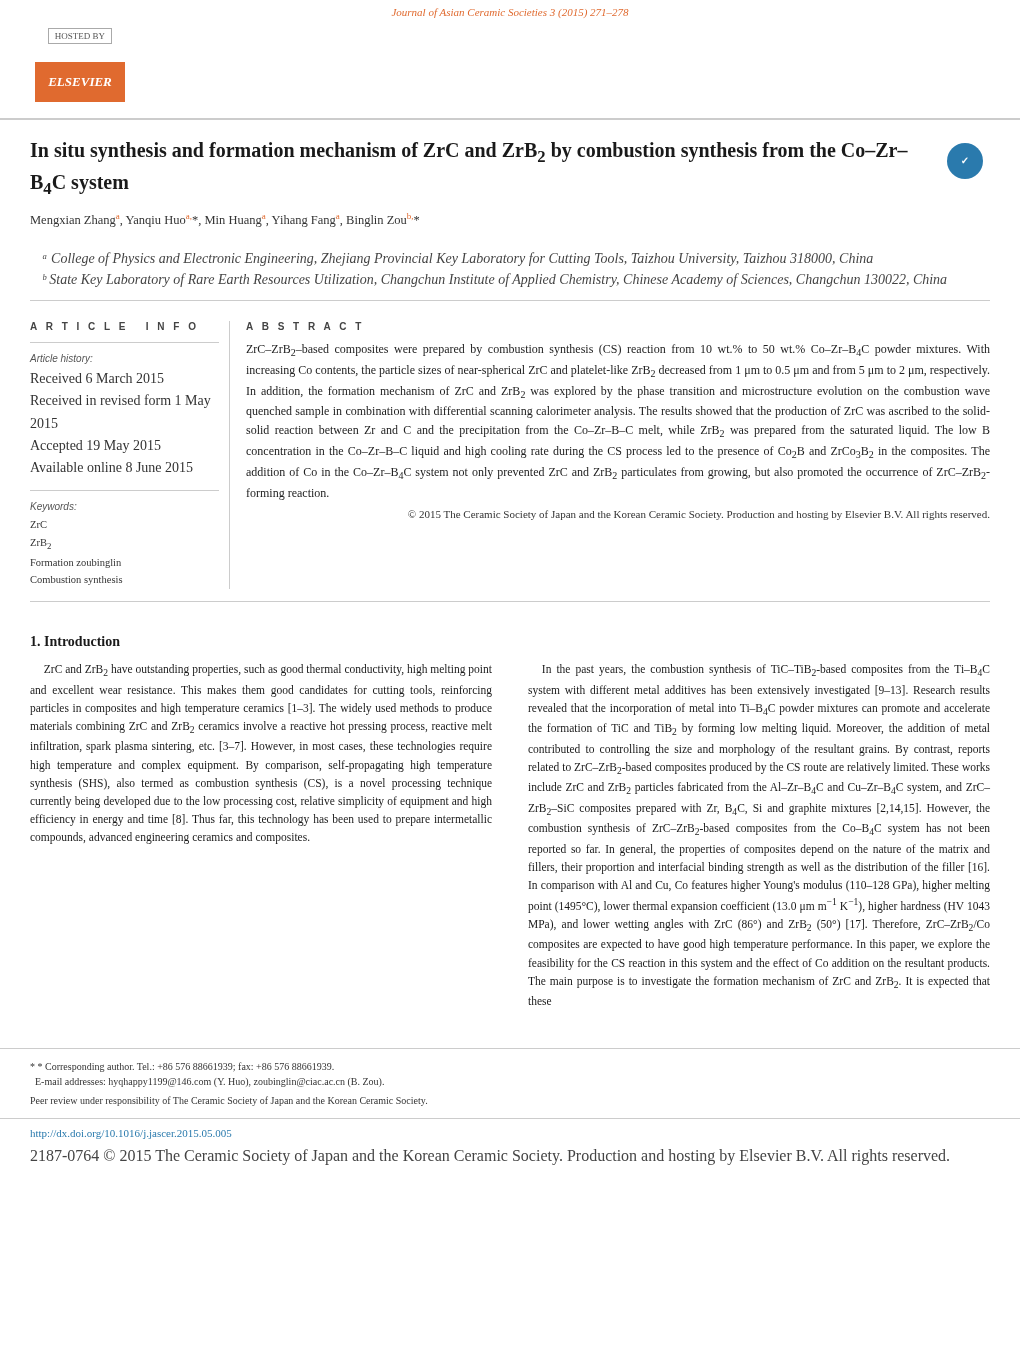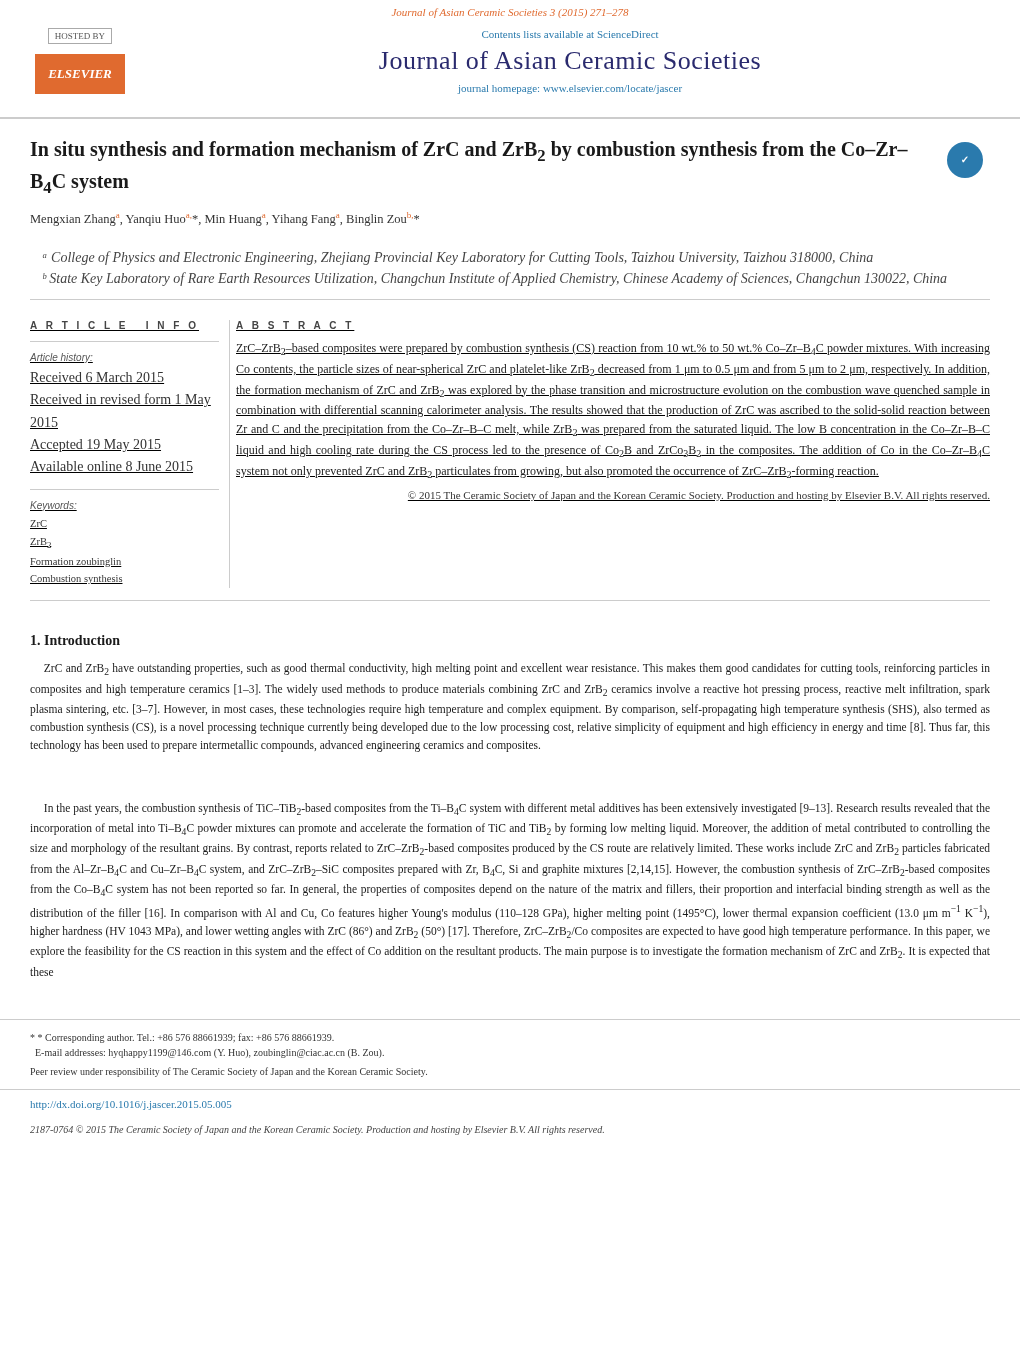--- a/index.html
+++ b/index.html
@@ -13,21 +13,21 @@
     }
     .page {
       width: 1020px;
       min-height: 1351px;
       background: #fff;
       padding: 0;
     }
     
     .journal-header {
       border-bottom: 2px solid #ccc;
-      padding-bottom: 15px;
+      padding-bottom: 8px;
     }
     .top-bar {
       background: #fff;
       text-align: center;
       padding: 6px 0 2px 0;
       font-size: 11px;
       color: #e06a2f;
       font-style: italic;
     }
     .header-content {
@@ -41,21 +41,21 @@
       display: flex;
       flex-direction: column;
       align-items: center;
     }
     .hosted-by-box {
       border: 1px solid #aaa;
       padding: 2px 6px;
       font-size: 9px;
       color: #555;
       text-align: right;
-      margin-bottom: 4px;
+      margin-bottom: 12px;
     }
     .header-center {
       flex: 1;
       text-align: center;
     }
     .sciencedirect-link {
       font-size: 11px;
       color: #555;
       margin-bottom: 4px;
     }
@@ -155,23 +155,22 @@
       margin-left: 12px;
     }
     .divider-line {
       border: none;
       border-top: 1px solid #ccc;
       margin: 10px 0;
     }
     
     .two-col {
       display: flex;
-      gap: 6px;
+      gap: 16px;
       padding: 0 30px;
-      text-decoration: underline;
     }
     .col-left {
       width: 200px;
       flex-shrink: 0;
       padding-right: 10px;
       border-right: 1px solid #ccc;
     }
     .col-right {
       flex: 1;
     }
@@ -222,21 +221,20 @@
     }
     .section-title {
       font-size: 14px;
       font-weight: bold;
       color: #1a1a1a;
       margin-bottom: 10px;
     }
     .body-columns {
       display: flex;
       gap: 36px;
-      flex-direction: column;
     }
     .body-col {
       flex: 1;
     }
     .body-text {
       font-size: 11.5px;
       color: #1a1a1a;
       line-height: 1.58;
       text-align: justify;
     }
@@ -257,24 +255,23 @@
     .footer-bar {
       padding: 8px 30px;
       border-top: 1px solid #ccc;
       margin-top: 10px;
     }
     .doi-link {
       color: #2a7aad;
       font-size: 11px;
     }
     .footer-copy {
-      font-size: 10px;
+      font-size: 16px;
       color: #444;
-      margin-top: 14px;
-      font-style: italic;
+      margin-top: 8px;
     }
     .blue-link { color: #2a7aad; }
   </style>
 </head>
 <body>
 
 <div class="page">
 
   <div class="journal-header">
     <div class="top-bar">
@@ -286,31 +283,20 @@
         <div class="hosted-by-box">
           <span>HOSTED BY</span>
         </div>
         <div style="margin-top:6px;">
           <div style="width:90px;height:40px;background:#e06a2f;display:flex;align-items:center;justify-content:center;">
             <span style="color:#fff;font-size:13px;font-style:italic;font-weight:bold;">ELSEVIER</span>
           </div>
         </div>
       </div>
 
-      <div class="header-center">
-        <div class="sciencedirect-link">
-          <span>Contents lists available at</span>
-          <span class="blue-link">ScienceDirect</span>
-        </div>
-        <div class="journal-title-main">Journal of Asian Ceramic Societies</div>
-        <div class="homepage-link">
-          <span>journal homepage:</span>
-          <span class="blue-link">www.elsevier.com/locate/jascer</span>
-        </div>
-      </div>
 
     </div>
   </div>
 
   <div class="article-section">
     <div class="article-title">
       <span>In situ synthesis and formation mechanism of ZrC and ZrB<sub>2</sub> by combustion synthesis from the Co–Zr–B<sub>4</sub>C system</span>
       <div class="crossmark">
         <div class="crossmark-circle">
           <span>✓</span>

